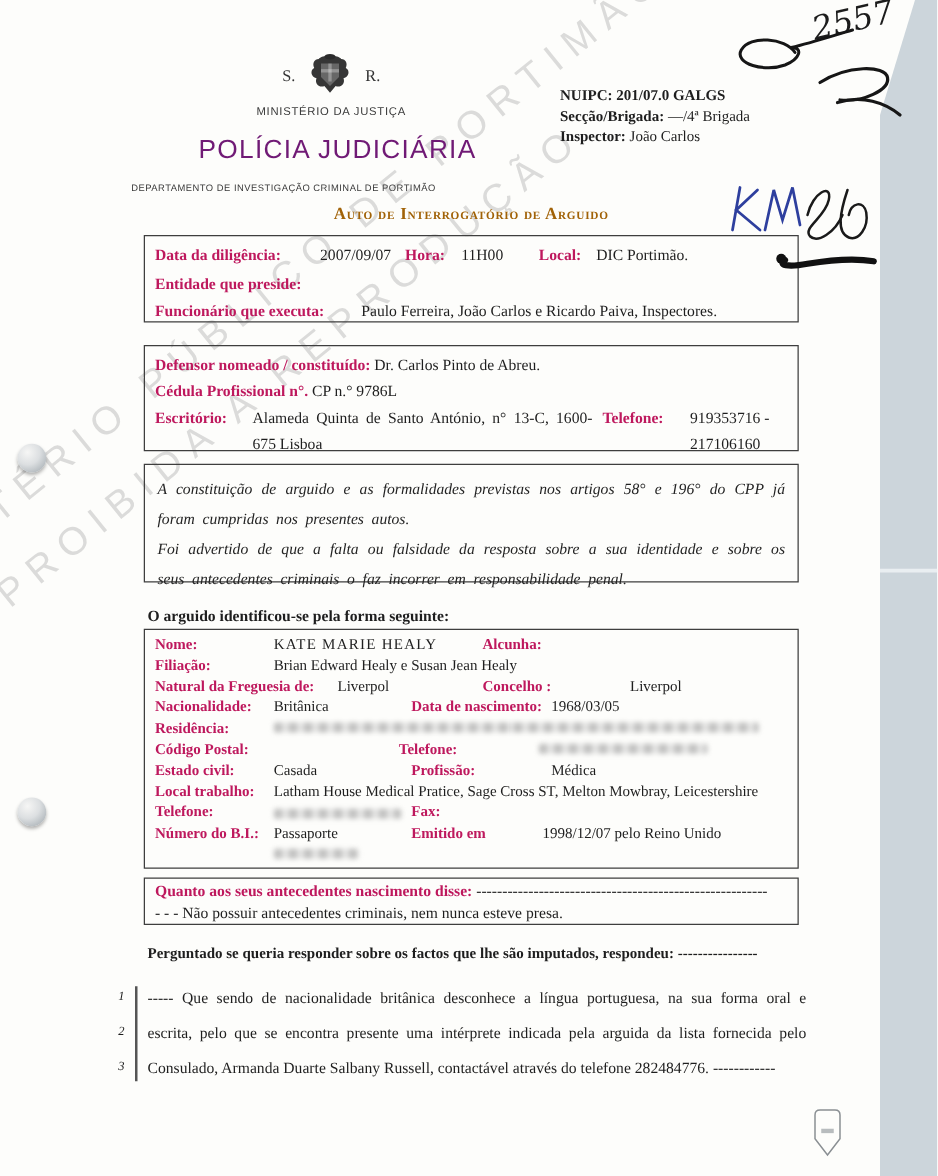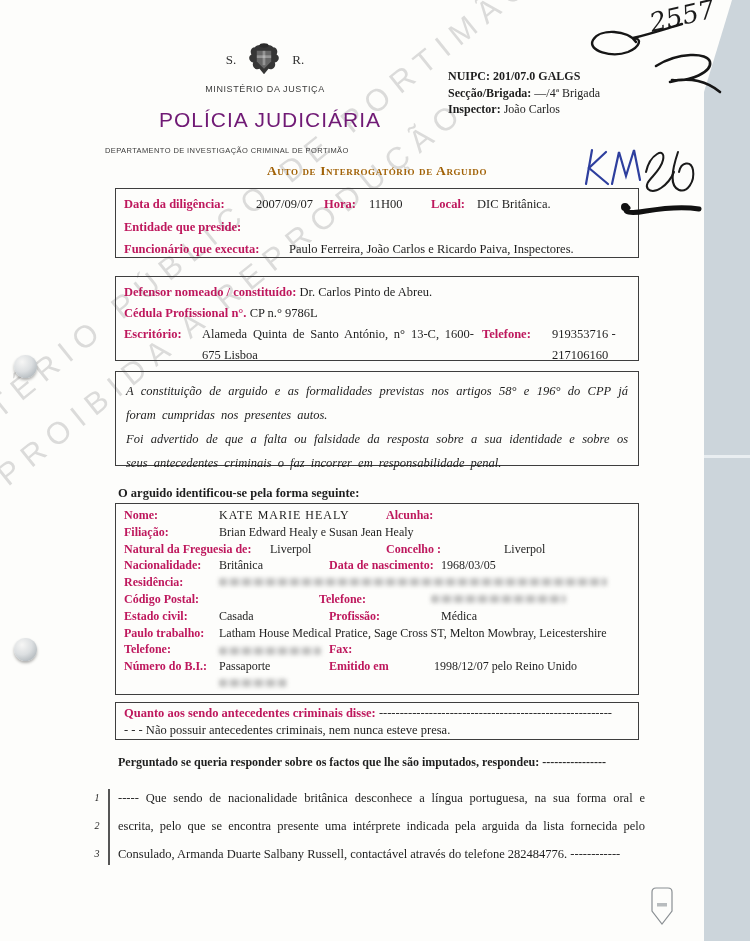--- a/index.html
+++ b/index.html
@@ -135,21 +135,21 @@
 
   <div class="doc-title">Auto de Interrogatório de Arguido</div>
 
   <div class="box box1">
     <div class="row">
       <span class="lbl w132">Data da diligência:</span>
       <span class="w68">2007/09/07</span>
       <span class="lbl w45">Hora:</span>
       <span class="w62">11H00</span>
       <span class="lbl w46">Local:</span>
-      <span>DIC Britânica.</span>
+      <span>DIC Portimão.</span>
     </div>
     <div class="row">
       <span class="lbl">Entidade que preside:</span>
     </div>
     <div class="row">
       <span class="lbl" style="width:165px;flex:none;">Funcionário que executa:</span>
       <span>Paulo Ferreira, João Carlos e Ricardo Paiva, Inspectores.</span>
     </div>
   </div>
 
@@ -209,21 +209,21 @@
       <span class="lbl w112">Telefone:</span>
       <span class="smudge" style="width:135px;margin-top:4px;"></span>
     </div>
     <div class="row">
       <span class="lbl w95">Estado civil:</span>
       <span class="w110">Casada</span>
       <span class="lbl w112">Profissão:</span>
       <span>Médica</span>
     </div>
     <div class="row">
-      <span class="lbl w95">Paulo trabalho:</span>
+      <span class="lbl w95">Local trabalho:</span>
       <span class="worklines">Latham House Medical Pratice, Sage Cross ST, Melton Mowbray, Leicestershire</span>
     </div>
     <div class="row">
       <span class="lbl w95">Telefone:</span>
       <span class="w110"><span class="smudge" style="width:102px;"></span></span>
       <span class="lbl">Fax:</span>
     </div>
     <div class="row">
       <span class="lbl w95">Número do B.I.:</span>
       <span class="w110">Passaporte</span>
@@ -231,21 +231,21 @@
       <span>1998/12/07 pelo Reino Unido</span>
     </div>
     <div class="row">
       <span class="w95"></span>
       <span class="smudge" style="width:68px;margin-top:4px;"></span>
     </div>
   </div>
 
   <div class="box box5">
     <div>
-      <span class="lbl">Quanto aos sendo antecedentes criminais disse:</span>
+      <span class="lbl">Quanto aos seus antecedentes nascimento disse:</span>
       <span>--------------------------------------------------------</span>
     </div>
     <div>- - - Não possuir antecedentes criminais, nem nunca esteve presa.</div>
   </div>
 
   <div class="question">
     <span>Perguntado se queria responder sobre os factos que lhe são imputados, respondeu:</span>
     <span>----------------</span>
   </div>
 

